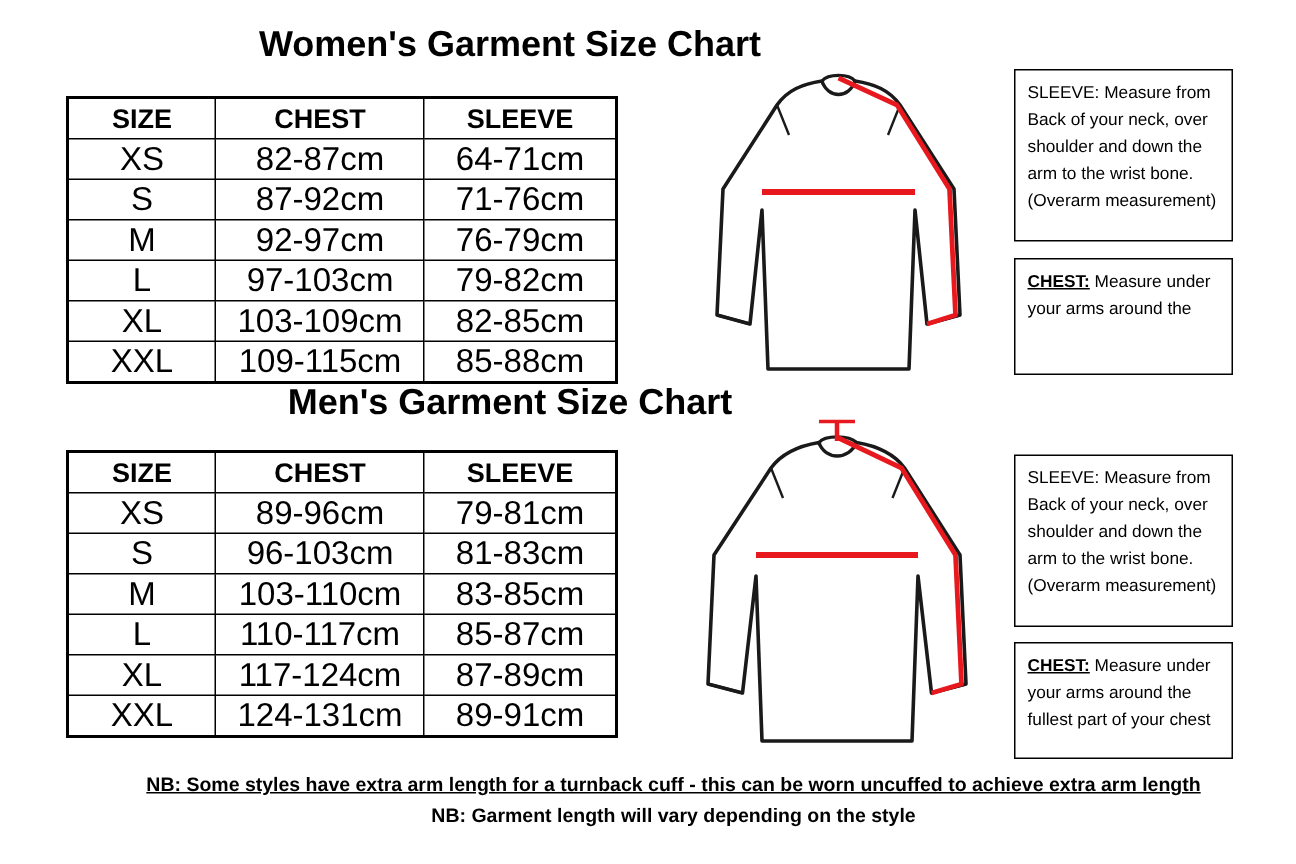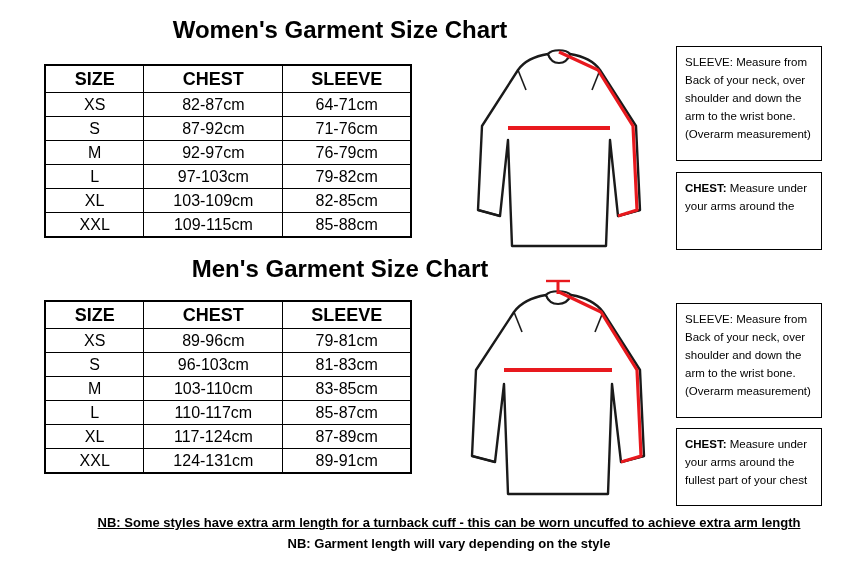--- a/index.html
+++ b/index.html
@@ -31,21 +31,21 @@
     border: 2px solid #000;
     table-layout: fixed;
   }
   #women-table { left: 44px; top: 64px; width: 368px; }
   #men-table   { left: 44px; top: 300px; width: 368px; }
 
   table.size-table th,
   table.size-table td {
     border: 1px solid #000;
     text-align: center;
-    font-size: 16px;
+    font-size: 22px;
     height: 23px;
     padding: 0;
   }
   table.size-table th {
     font-weight: bold;
     font-size: 18px;
     height: 26px;
   }
   table.size-table col.c1 { width: 27%; }
   table.size-table col.c2 { width: 38%; }
@@ -61,21 +61,21 @@
   
   .note-box {
     position: absolute;
     border: 1px solid #000;
     box-sizing: border-box;
     padding: 6px 8px 4px 8px;
     font-size: 11.5px;
     line-height: 18px;
   }
   .note-box .line { white-space: nowrap; }
-  .note-box .u { font-weight: bold; }
+  .note-box .u { text-decoration: underline; font-weight: bold; }
   #w-sleeve-note { left: 676px; top: 46px;  width: 146px; height: 115px; }
   #w-chest-note  { left: 676px; top: 172px; width: 146px; height: 78px; }
   #m-sleeve-note { left: 676px; top: 303px; width: 146px; height: 115px; }
   #m-chest-note  { left: 676px; top: 428px; width: 146px; height: 78px; }
 
   .footer {
     position: absolute;
     left: 0;
     width: 864px;
     text-align: center;

